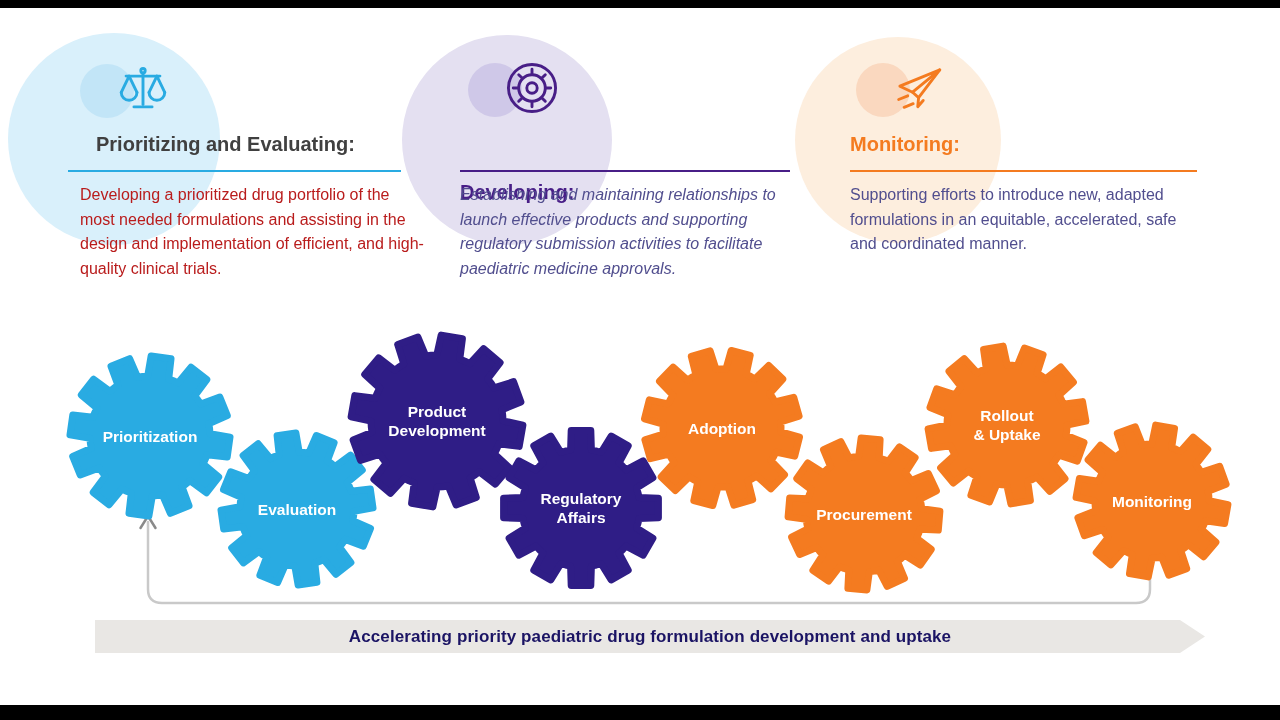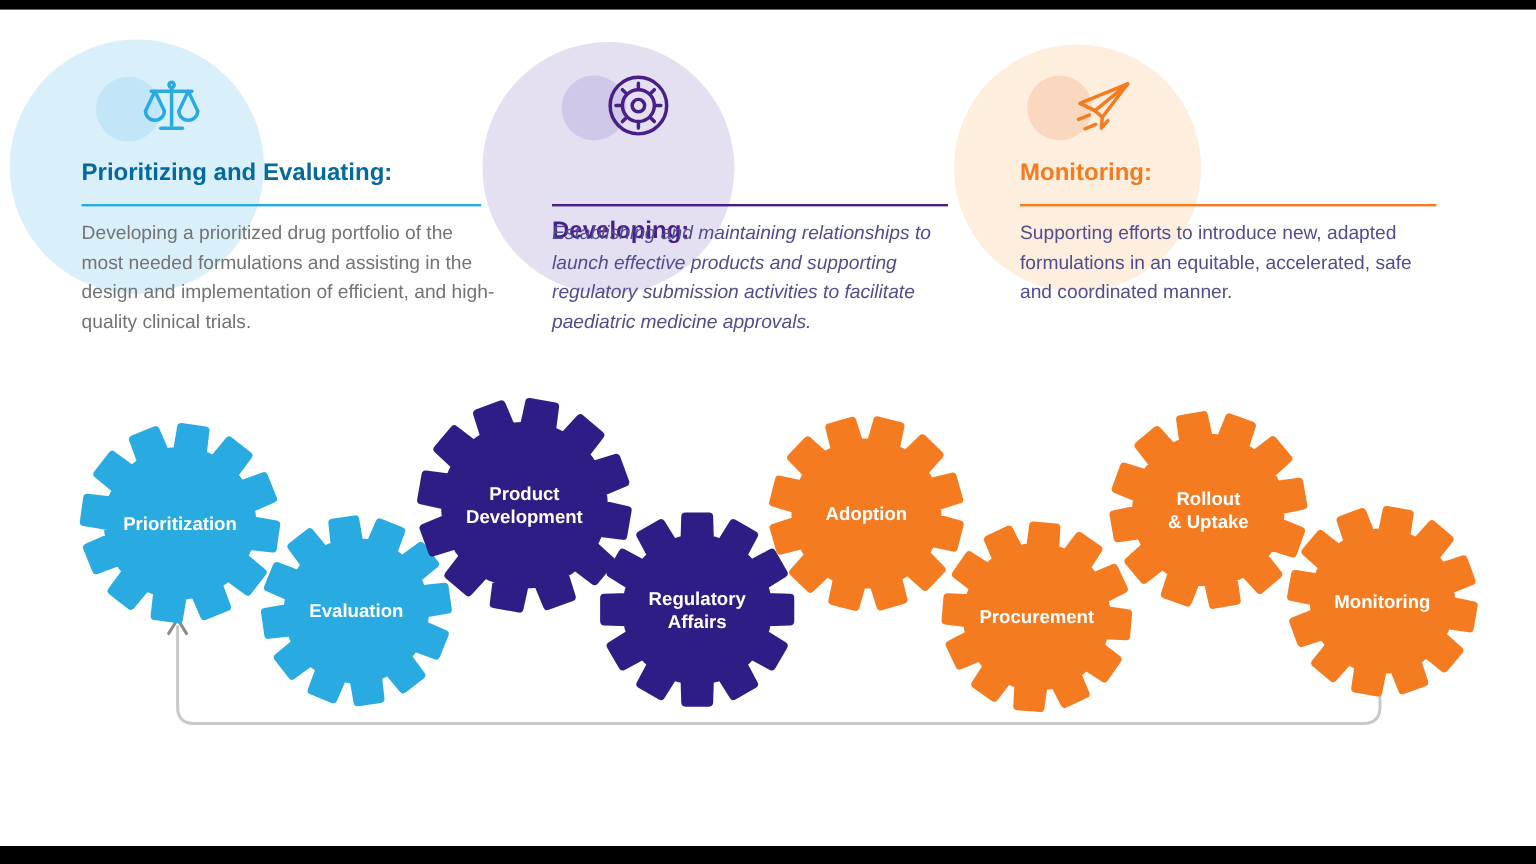--- a/index.html
+++ b/index.html
@@ -69,23 +69,23 @@
         <circle cx="24" cy="8" r="1.8"></circle>
         <path d="M24 10 V36"></path>
         <path d="M10 12.5 H38"></path>
         <path d="M16.5 38 H31.5"></path>
         <path d="M6 26 L12.5 12.5 L19 26"></path>
         <path d="M6 26 a6.5 6.5 0 0 0 13 0"></path>
         <path d="M29 26 L35.5 12.5 L42 26"></path>
         <path d="M29 26 a6.5 6.5 0 0 0 13 0"></path>
       </svg>
     </span>
-    <h2 class="heading" style="color: #0369a1;">Prioritizing and Evaluating:</h2>
+    <h2 class="heading" style="color: #404040; margin-left: 28px;">Prioritizing and Evaluating:</h2>
     <div class="rule" style="background: rgb(41, 171, 226);"></div>
-    <p class="body" style="color: #737373;">Developing a prioritized drug portfolio of the most needed formulations and assisting in the design and implementation of efficient, and high-quality clinical trials.</p>
+    <p class="body" style="color: #b91c1c; margin-left: 12px;">Developing a prioritized drug portfolio of the most needed formulations and assisting in the design and implementation of efficient, and high-quality clinical trials.</p>
   </section>
 
   <section class="column col-1">
     <div class="big-circle" style="background: rgb(228, 224, 241);"></div>
     <div class="icon-bubble" style="background: rgb(207, 200, 232);"></div>
     <span class="icon" style="color: rgb(72, 30, 135);">
       <svg viewBox="0 0 48 48" fill="none" stroke="currentColor" stroke-width="2.4" stroke-linecap="round" stroke-linejoin="round">
         <circle cx="24" cy="24" r="19.5"></circle>
         <circle cx="24" cy="24" r="11"></circle>
         <circle cx="24" cy="24" r="4.3"></circle>
@@ -146,14 +146,17 @@
           <polygon points="1066.1,435.2 1084.0,442.5 1077.3,461.1 1058.9,455.2 1056.1,459.4 1053.1,463.4 1065.0,478.7 1049.8,491.4 1036.8,477.1 1032.4,479.4 1027.7,481.3 1030.4,500.5 1010.9,503.9 1006.8,485.0 1001.8,484.8 996.8,484.1 989.5,502.0 970.9,495.3 976.8,476.9 972.6,474.1 968.6,471.1 953.3,483.0 940.6,467.8 954.9,454.8 952.6,450.4 950.7,445.7 931.5,448.4 928.1,428.9 947.0,424.8 947.2,419.8 947.9,414.8 930.0,407.5 936.7,388.9 955.1,394.8 957.9,390.6 960.9,386.6 949.0,371.3 964.2,358.6 977.2,372.9 981.6,370.6 986.3,368.7 983.6,349.5 1003.1,346.1 1007.2,365.0 1012.2,365.2 1017.2,365.9 1024.5,348.0 1043.1,354.7 1037.2,373.1 1041.4,375.9 1045.4,378.9 1060.7,367.0 1073.4,382.2 1059.1,395.2 1061.4,399.6 1063.3,404.3 1082.5,401.6 1085.9,421.1 1067.0,425.2 1066.8,430.2" fill="#f47b20" stroke="#f47b20" stroke-width="7" stroke-linejoin="round"></polygon>
           <text class="gear-label"><tspan x="1007" y="421">Rollout</tspan><tspan x="1007" y="440">&amp; Uptake</tspan></text>
         </g>
         <g>
           <polygon points="1209.0,500.8 1227.9,504.7 1224.6,523.5 1205.5,520.7 1203.7,525.1 1201.5,529.3 1215.9,542.2 1203.6,556.8 1188.5,544.8 1184.7,547.7 1180.7,550.3 1186.7,568.6 1168.8,575.1 1161.7,557.2 1157.0,557.8 1152.2,558.0 1148.3,576.9 1129.5,573.6 1132.3,554.5 1127.9,552.7 1123.7,550.5 1110.8,564.9 1096.2,552.6 1108.2,537.5 1105.3,533.7 1102.7,529.7 1084.4,535.7 1077.9,517.8 1095.8,510.7 1095.2,506.0 1095.0,501.2 1076.1,497.3 1079.4,478.5 1098.5,481.3 1100.3,476.9 1102.5,472.7 1088.1,459.8 1100.4,445.2 1115.5,457.2 1119.3,454.3 1123.3,451.7 1117.3,433.4 1135.2,426.9 1142.3,444.8 1147.0,444.2 1151.8,444.0 1155.7,425.1 1174.5,428.4 1171.7,447.5 1176.1,449.3 1180.3,451.5 1193.2,437.1 1207.8,449.4 1195.8,464.5 1198.7,468.3 1201.3,472.3 1219.6,466.3 1226.1,484.2 1208.2,491.3 1208.8,496.0" fill="#f47b20" stroke="#f47b20" stroke-width="7" stroke-linejoin="round"></polygon>
           <text class="gear-label"><tspan x="1152" y="506.5">Monitoring</tspan></text>
         </g>
       </g>
   </svg>
 
+  <div class="banner" style="background: rgb(233, 231, 228);">
+    <span style="color: rgb(27, 20, 100);">Accelerating priority paediatric drug formulation development and uptake</span>
+  </div>
 
 </div>
 
 </body></html>

